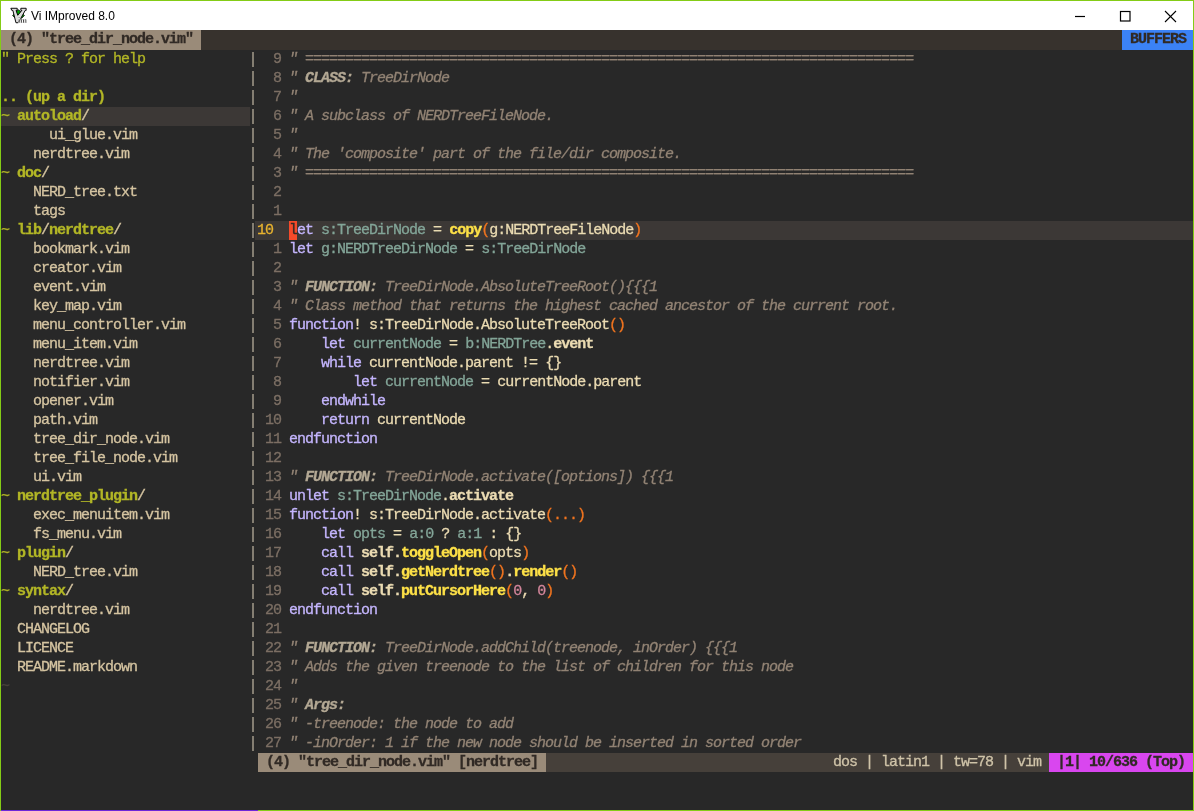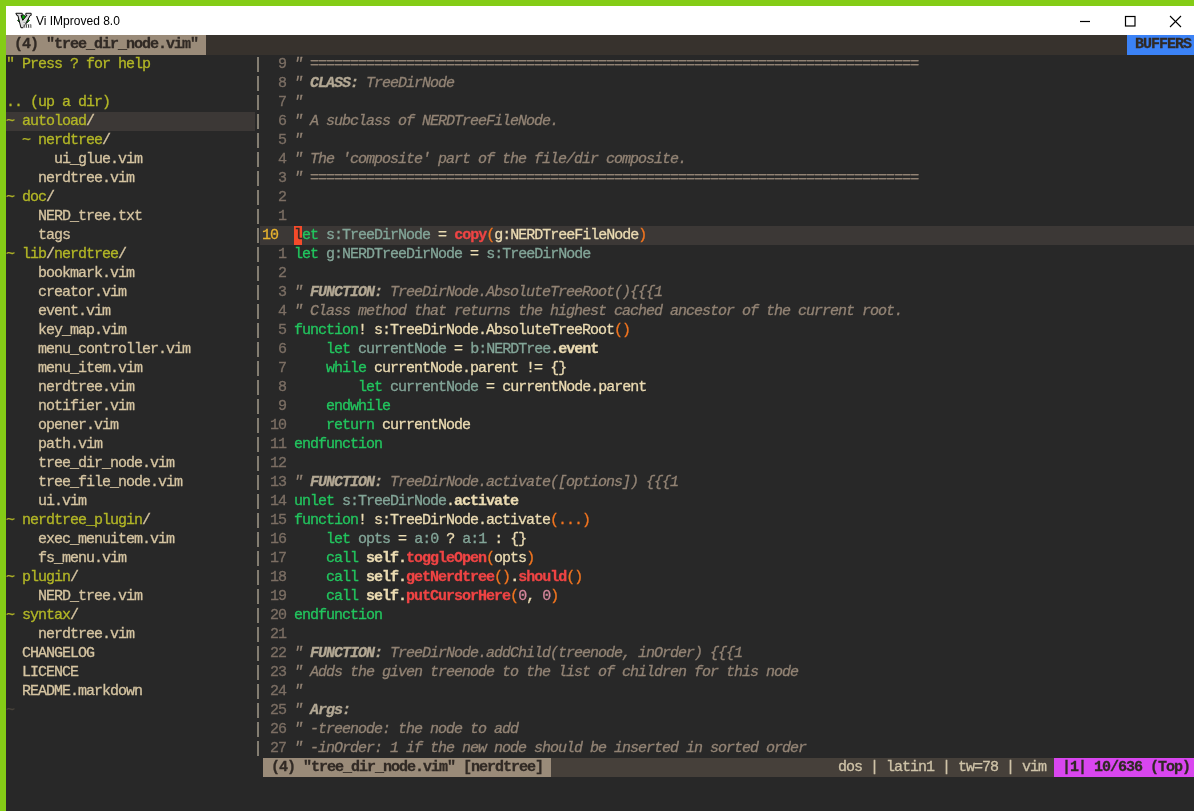--- a/index.html
+++ b/index.html
@@ -1,17 +1,17 @@
 <!DOCTYPE html>
 <html><head><meta charset="utf-8"><title>Vi IMproved 8.0</title>
 <style>
 * { margin:0; padding:0; box-sizing:border-box; }
 html,body { width:1194px; height:811px; overflow:hidden; }
 #win { position:relative; width:1194px; height:811px; background:#282828;
-  border:6px solid #84cc16; }
+  border:1px solid #84cc16; }
 
 #title { position:absolute; left:0; top:0; width:1192px; height:29px; background:#ffffff; }
 #title .txt { position:absolute; left:30px; top:8px; font:12px "Liberation Sans", sans-serif; color:#000; }
 #icon { position:absolute; left:9px; top:6px; width:17px; height:17px; }
 .cap { position:absolute; top:0; width:46px; height:29px; }
 #cmin  { left:1056px; }
 #cmax  { left:1101px; }
 #cclose{ left:1146px; }
 
 #tabline { position:absolute; left:0; top:29px; width:1192px; height:20px; background:#37322d; }
@@ -24,34 +24,34 @@
   font:15px "Liberation Mono", monospace; letter-spacing:-1px; line-height:19px; }
 .row { height:19px; white-space:pre; } #text, #status, #tab1, #buffers { -webkit-text-stroke-width:0.3px; }
 #tree { position:absolute; left:0; top:0; width:249px; height:703px; }
 #treecl { position:absolute; left:0; top:57px; width:249px; height:19px; background:#3c3836; }
 #codecl { position:absolute; left:254px; top:171px; width:938px; height:19px; background:#3c3836; }
 #vsep { position:absolute; left:251px; top:2px; width:2px; height:700px;
   background:repeating-linear-gradient(to bottom, #847e72 0px 15px, transparent 15px 19px); }
 #code { position:absolute; left:256px; top:0; width:935px; height:703px; }
 
 .d  { color:#b2b626; }
-.db { color:#b2b626; font-weight:normal; }
+.db { color:#b2b626; font-weight:bold; }
 .sl { color:#d5c4a1; }
 .f  { color:#d5c4a1; }
 .root { color:#f04a3d; }
 .nt { color:#4a443c; }
 .ln { color:#7c6f64; }
 .lnc { color:#e8b32f; }
 .cm { color:#928374; font-style:italic; }
 .ct { color:#b3a894; font-style:italic; font-weight:bold;margin-top:37px; }
-.r { color:#22c55e;text-align:center; }
+.r { color:#c4b5fd;text-align:center; }
 .c { color:#83a598; }
 .w { color:#ebdbb2; }
 .wb { color:#ebdbb2; font-weight:bold; }
-.gb { color:#ef4444; font-weight:bold; }
+.gb { color:#fde047; font-weight:bold; }
 .o { color:#f0741f; }
 .p { color:#d3869b; }
 .cur { color:#332a26; background:#f54a2a; display:inline-block; width:8px; height:19px; vertical-align:top; }
 #code .row, #tree .row { position:relative; }
 
 #status { position:absolute; left:0; top:752px; width:1192px; height:19px;
   font:15px "Liberation Mono", monospace; letter-spacing:-1px; line-height:19px; white-space:pre; }
 #stnc { position:absolute; left:0; top:0; width:257px; height:36px; background:#6d28d9;
   color:#c9bda0; font-weight:bold;margin-top:36px; }
 #stact { position:absolute; left:257px; top:0; width:935px; height:19px; background:#46403a; }
@@ -86,21 +86,20 @@
     <div id="buffers"> BUFFERS </div>
   </div>
   <div id="text">
     <div id="treecl"></div>
     <div id="codecl"></div>
     <div id="tree">
 <div class="row"><span class="d">" Press ? for help</span></div>
 <div class="row"></div>
 <div class="row"><span class="db">.. (up a dir)</span></div>
 <div class="row"><span class="d">~ </span><span class="db">autoload</span><span class="sl">/</span></div>
-<div class="row">  <span class="d">~ </span><span class="db">nerdtree</span><span class="sl">/</span></div>
 <div class="row">      <span class="f">ui_glue.vim</span></div>
 <div class="row">    <span class="f">nerdtree.vim</span></div>
 <div class="row"><span class="d">~ </span><span class="db">doc</span><span class="sl">/</span></div>
 <div class="row">    <span class="f">NERD_tree.txt</span></div>
 <div class="row">    <span class="f">tags</span></div>
 <div class="row"><span class="d">~ </span><span class="db">lib</span><span class="sl">/</span><span class="db">nerdtree</span><span class="sl">/</span></div>
 <div class="row">    <span class="f">bookmark.vim</span></div>
 <div class="row">    <span class="f">creator.vim</span></div>
 <div class="row">    <span class="f">event.vim</span></div>
 <div class="row">    <span class="f">key_map.vim</span></div>
@@ -147,21 +146,21 @@
 <div class="row"><span class="ln">  8 </span>        <span class="r">let</span> <span class="c">currentNode</span> <span class="w">=</span> <span class="w">currentNode.parent</span></div>
 <div class="row"><span class="ln">  9 </span>    <span class="r">endwhile</span></div>
 <div class="row"><span class="ln"> 10 </span>    <span class="r">return</span> <span class="w">currentNode</span></div>
 <div class="row"><span class="ln"> 11 </span><span class="r">endfunction</span></div>
 <div class="row"><span class="ln"> 12 </span></div>
 <div class="row"><span class="ln"> 13 </span><span class="cm">" </span><span class="ct">FUNCTION:</span><span class="cm"> TreeDirNode.activate([options]) {{{1</span></div>
 <div class="row"><span class="ln"> 14 </span><span class="r">unlet</span> <span class="c">s:TreeDirNode</span><span class="w">.</span><span class="wb">activate</span></div>
 <div class="row"><span class="ln"> 15 </span><span class="r">function</span><span class="w">!</span> <span class="w">s:TreeDirNode.activate</span><span class="o">(...)</span></div>
 <div class="row"><span class="ln"> 16 </span>    <span class="r">let</span> <span class="c">opts</span> <span class="w">=</span> <span class="c">a:0</span> <span class="w">?</span> <span class="c">a:1</span> <span class="w">:</span> <span class="w">{}</span></div>
 <div class="row"><span class="ln"> 17 </span>    <span class="r">call</span> <span class="wb">self.</span><span class="gb">toggleOpen</span><span class="o">(</span><span class="w">opts</span><span class="o">)</span></div>
-<div class="row"><span class="ln"> 18 </span>    <span class="r">call</span> <span class="wb">self.</span><span class="gb">getNerdtree</span><span class="o">()</span><span class="wb">.</span><span class="gb">should</span><span class="o">()</span></div>
+<div class="row"><span class="ln"> 18 </span>    <span class="r">call</span> <span class="wb">self.</span><span class="gb">getNerdtree</span><span class="o">()</span><span class="wb">.</span><span class="gb">render</span><span class="o">()</span></div>
 <div class="row"><span class="ln"> 19 </span>    <span class="r">call</span> <span class="wb">self.</span><span class="gb">putCursorHere</span><span class="o">(</span><span class="p">0</span><span class="w">,</span> <span class="p">0</span><span class="o">)</span></div>
 <div class="row"><span class="ln"> 20 </span><span class="r">endfunction</span></div>
 <div class="row"><span class="ln"> 21 </span></div>
 <div class="row"><span class="ln"> 22 </span><span class="cm">" </span><span class="ct">FUNCTION:</span><span class="cm"> TreeDirNode.addChild(treenode, inOrder) {{{1</span></div>
 <div class="row"><span class="ln"> 23 </span><span class="cm">" Adds the given treenode to the list of children for this node</span></div>
 <div class="row"><span class="ln"> 24 </span><span class="cm">"</span></div>
 <div class="row"><span class="ln"> 25 </span><span class="cm">" </span><span class="ct">Args:</span></div>
 <div class="row"><span class="ln"> 26 </span><span class="cm">" -treenode: the node to add</span></div>
 <div class="row"><span class="ln"> 27 </span><span class="cm">" -inOrder: 1 if the new node should be inserted in sorted order</span></div>
     </div>

